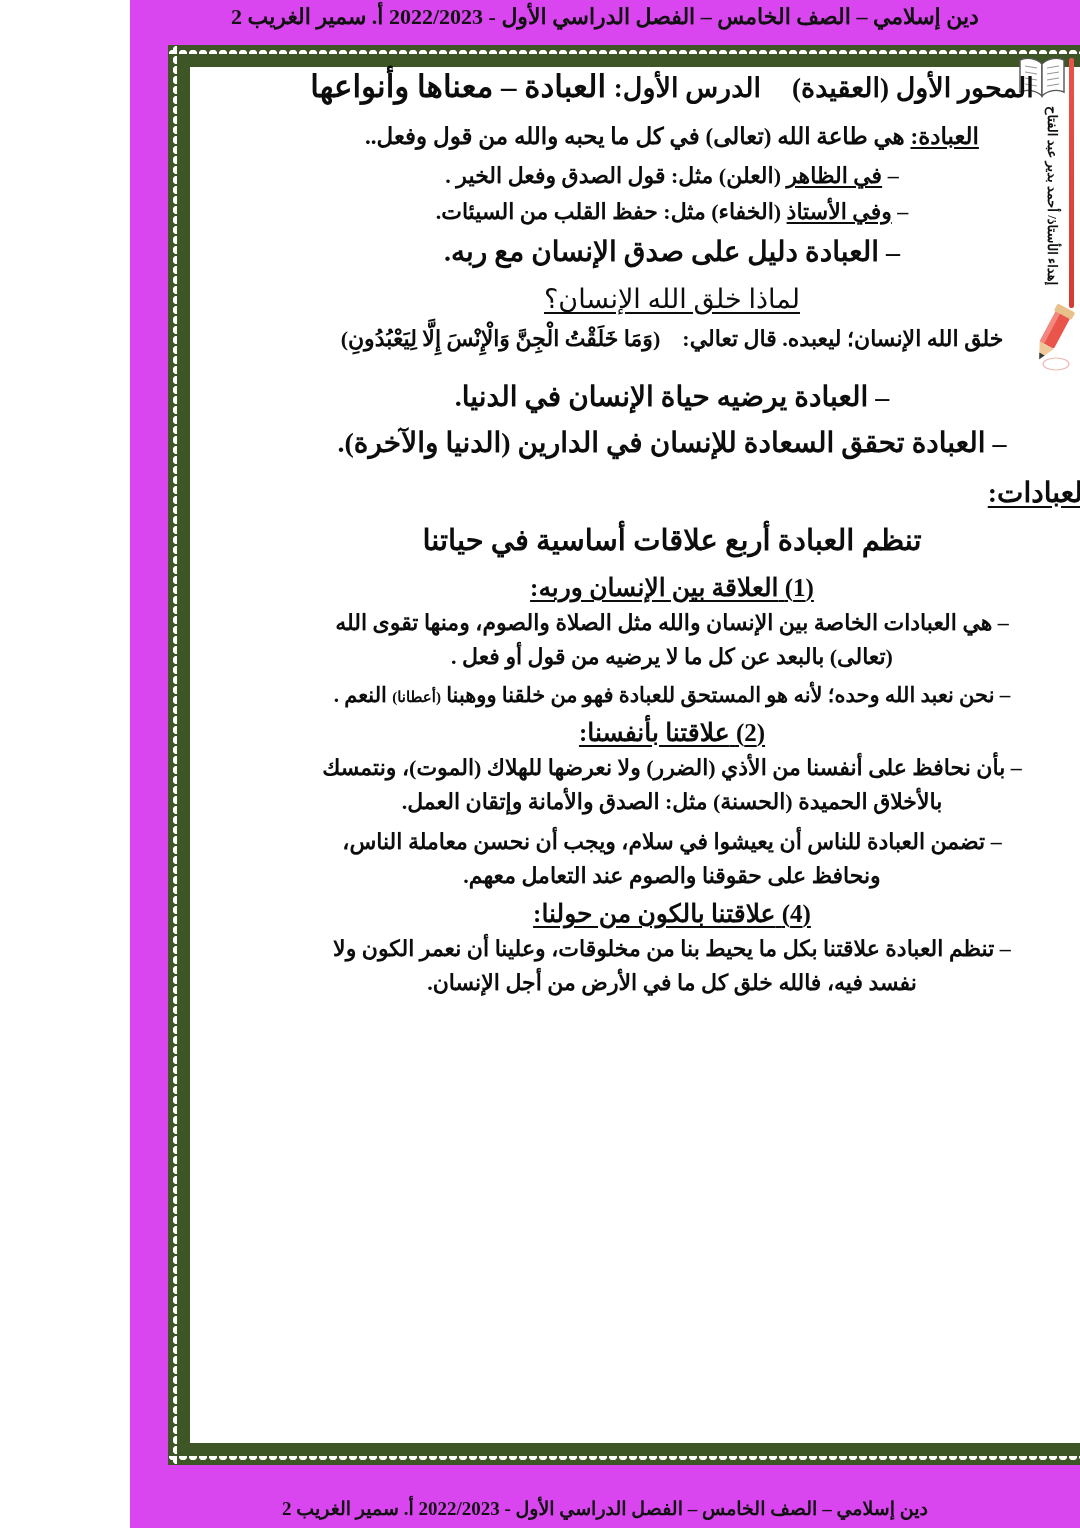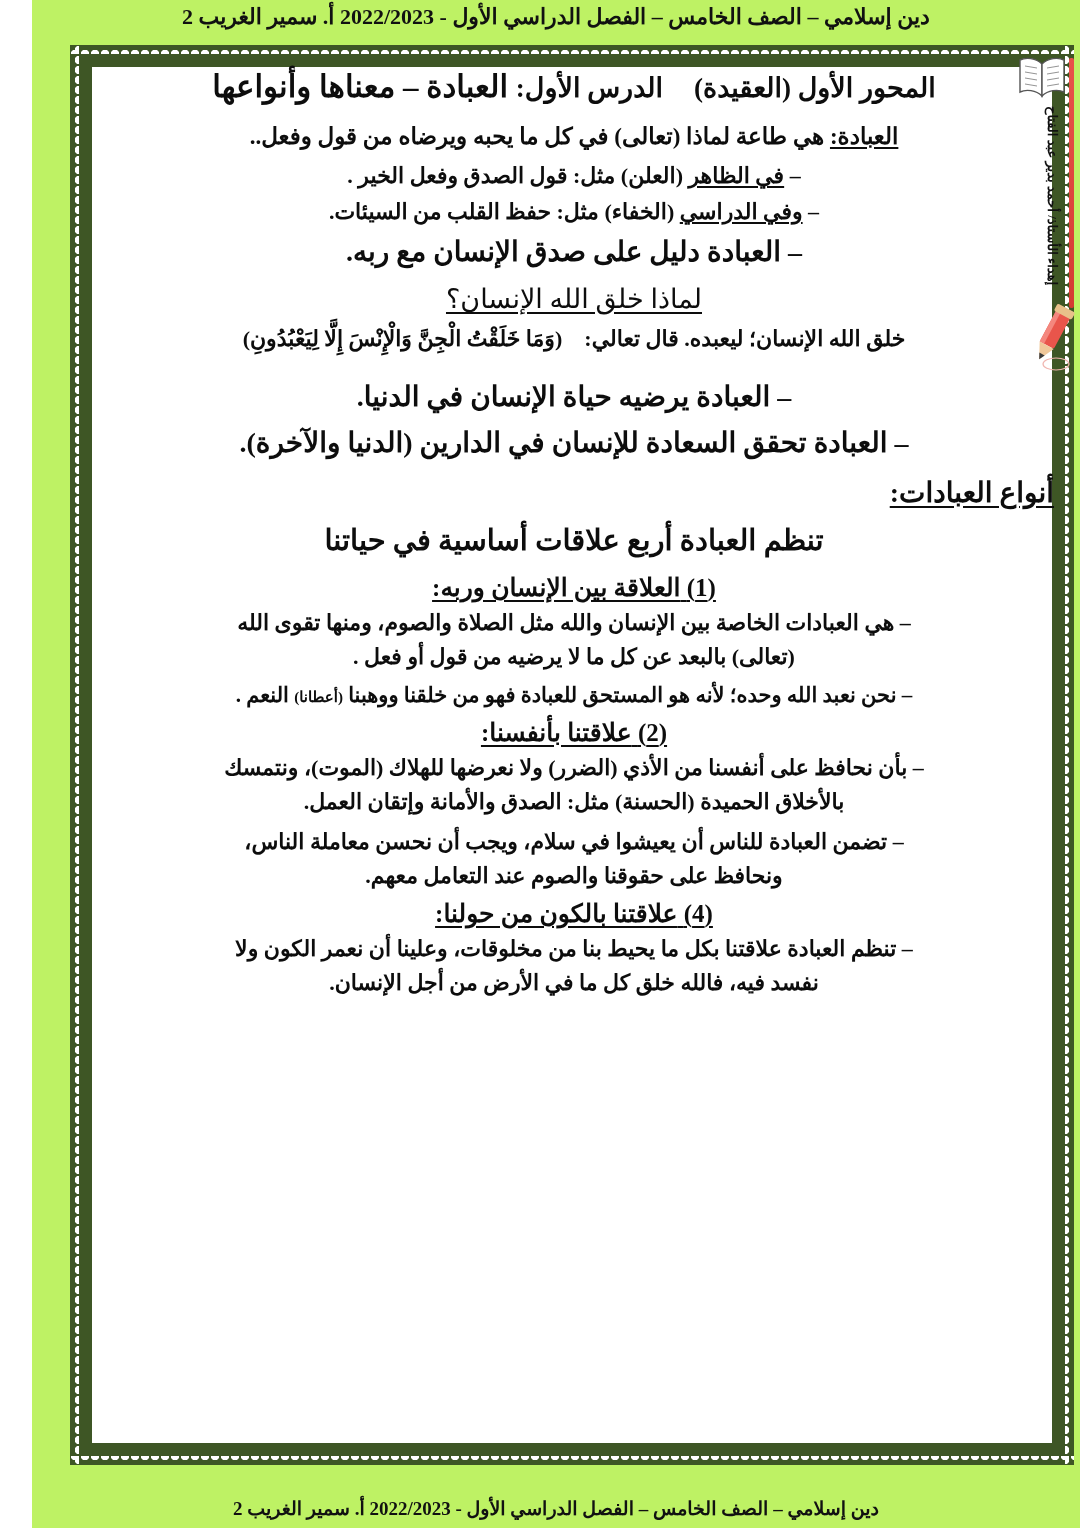--- a/index.html
+++ b/index.html
@@ -6,23 +6,23 @@
 
   html, body {
     width: 1080px;
     height: 1528px;
     background: #ffffff;
     font-family: "Liberation Serif", "DejaVu Serif", serif;
   }
 
   .page {
     position: relative;
-    width: 1048px;
+    width: 950px;
     height: 1528px;
-    background: #bef264;
+    background: #d946ef;
     overflow: hidden;
   }
 
   
   .running-head {
     position: absolute;
     top: 4px;
     left: 0;
     right: 0;
     text-align: center;
@@ -295,32 +295,32 @@
 
     <div class="lesson-title">
       <span class="unit">المحور الأول (العقيدة)</span>
       &nbsp;&nbsp;
       <span class="unit">الدرس الأول:</span>
       <span class="lesson-name">العبادة – معناها وأنواعها</span>
     </div>
 
     <div class="def-line">
       <span class="u">العبادة:</span>
-      <span>هي طاعة لماذا (تعالى) في كل ما يحبه ويرضاه من قول وفعل..</span>
+      <span>هي طاعة الله (تعالى) في كل ما يحبه والله من قول وفعل..</span>
     </div>
 
     <div class="bullet-line">
       <span>–</span>
       <span class="u">في الظاهر</span>
       <span>(العلن) مثل: قول الصدق وفعل الخير .</span>
     </div>
 
     <div class="bullet-line">
       <span>–</span>
-      <span class="u">وفي الدراسي</span>
+      <span class="u">وفي الأستاذ</span>
       <span>(الخفاء) مثل: حفظ القلب من السيئات.</span>
     </div>
 
     <div class="dash-line">– العبادة دليل على صدق الإنسان مع ربه.</div>
 
     <div class="heading-q">لماذا خلق الله الإنسان؟</div>
 
     <div class="verse-line">
       <span>خلق الله الإنسان؛ ليعبده. قال تعالي:</span>
       &nbsp;&nbsp;

